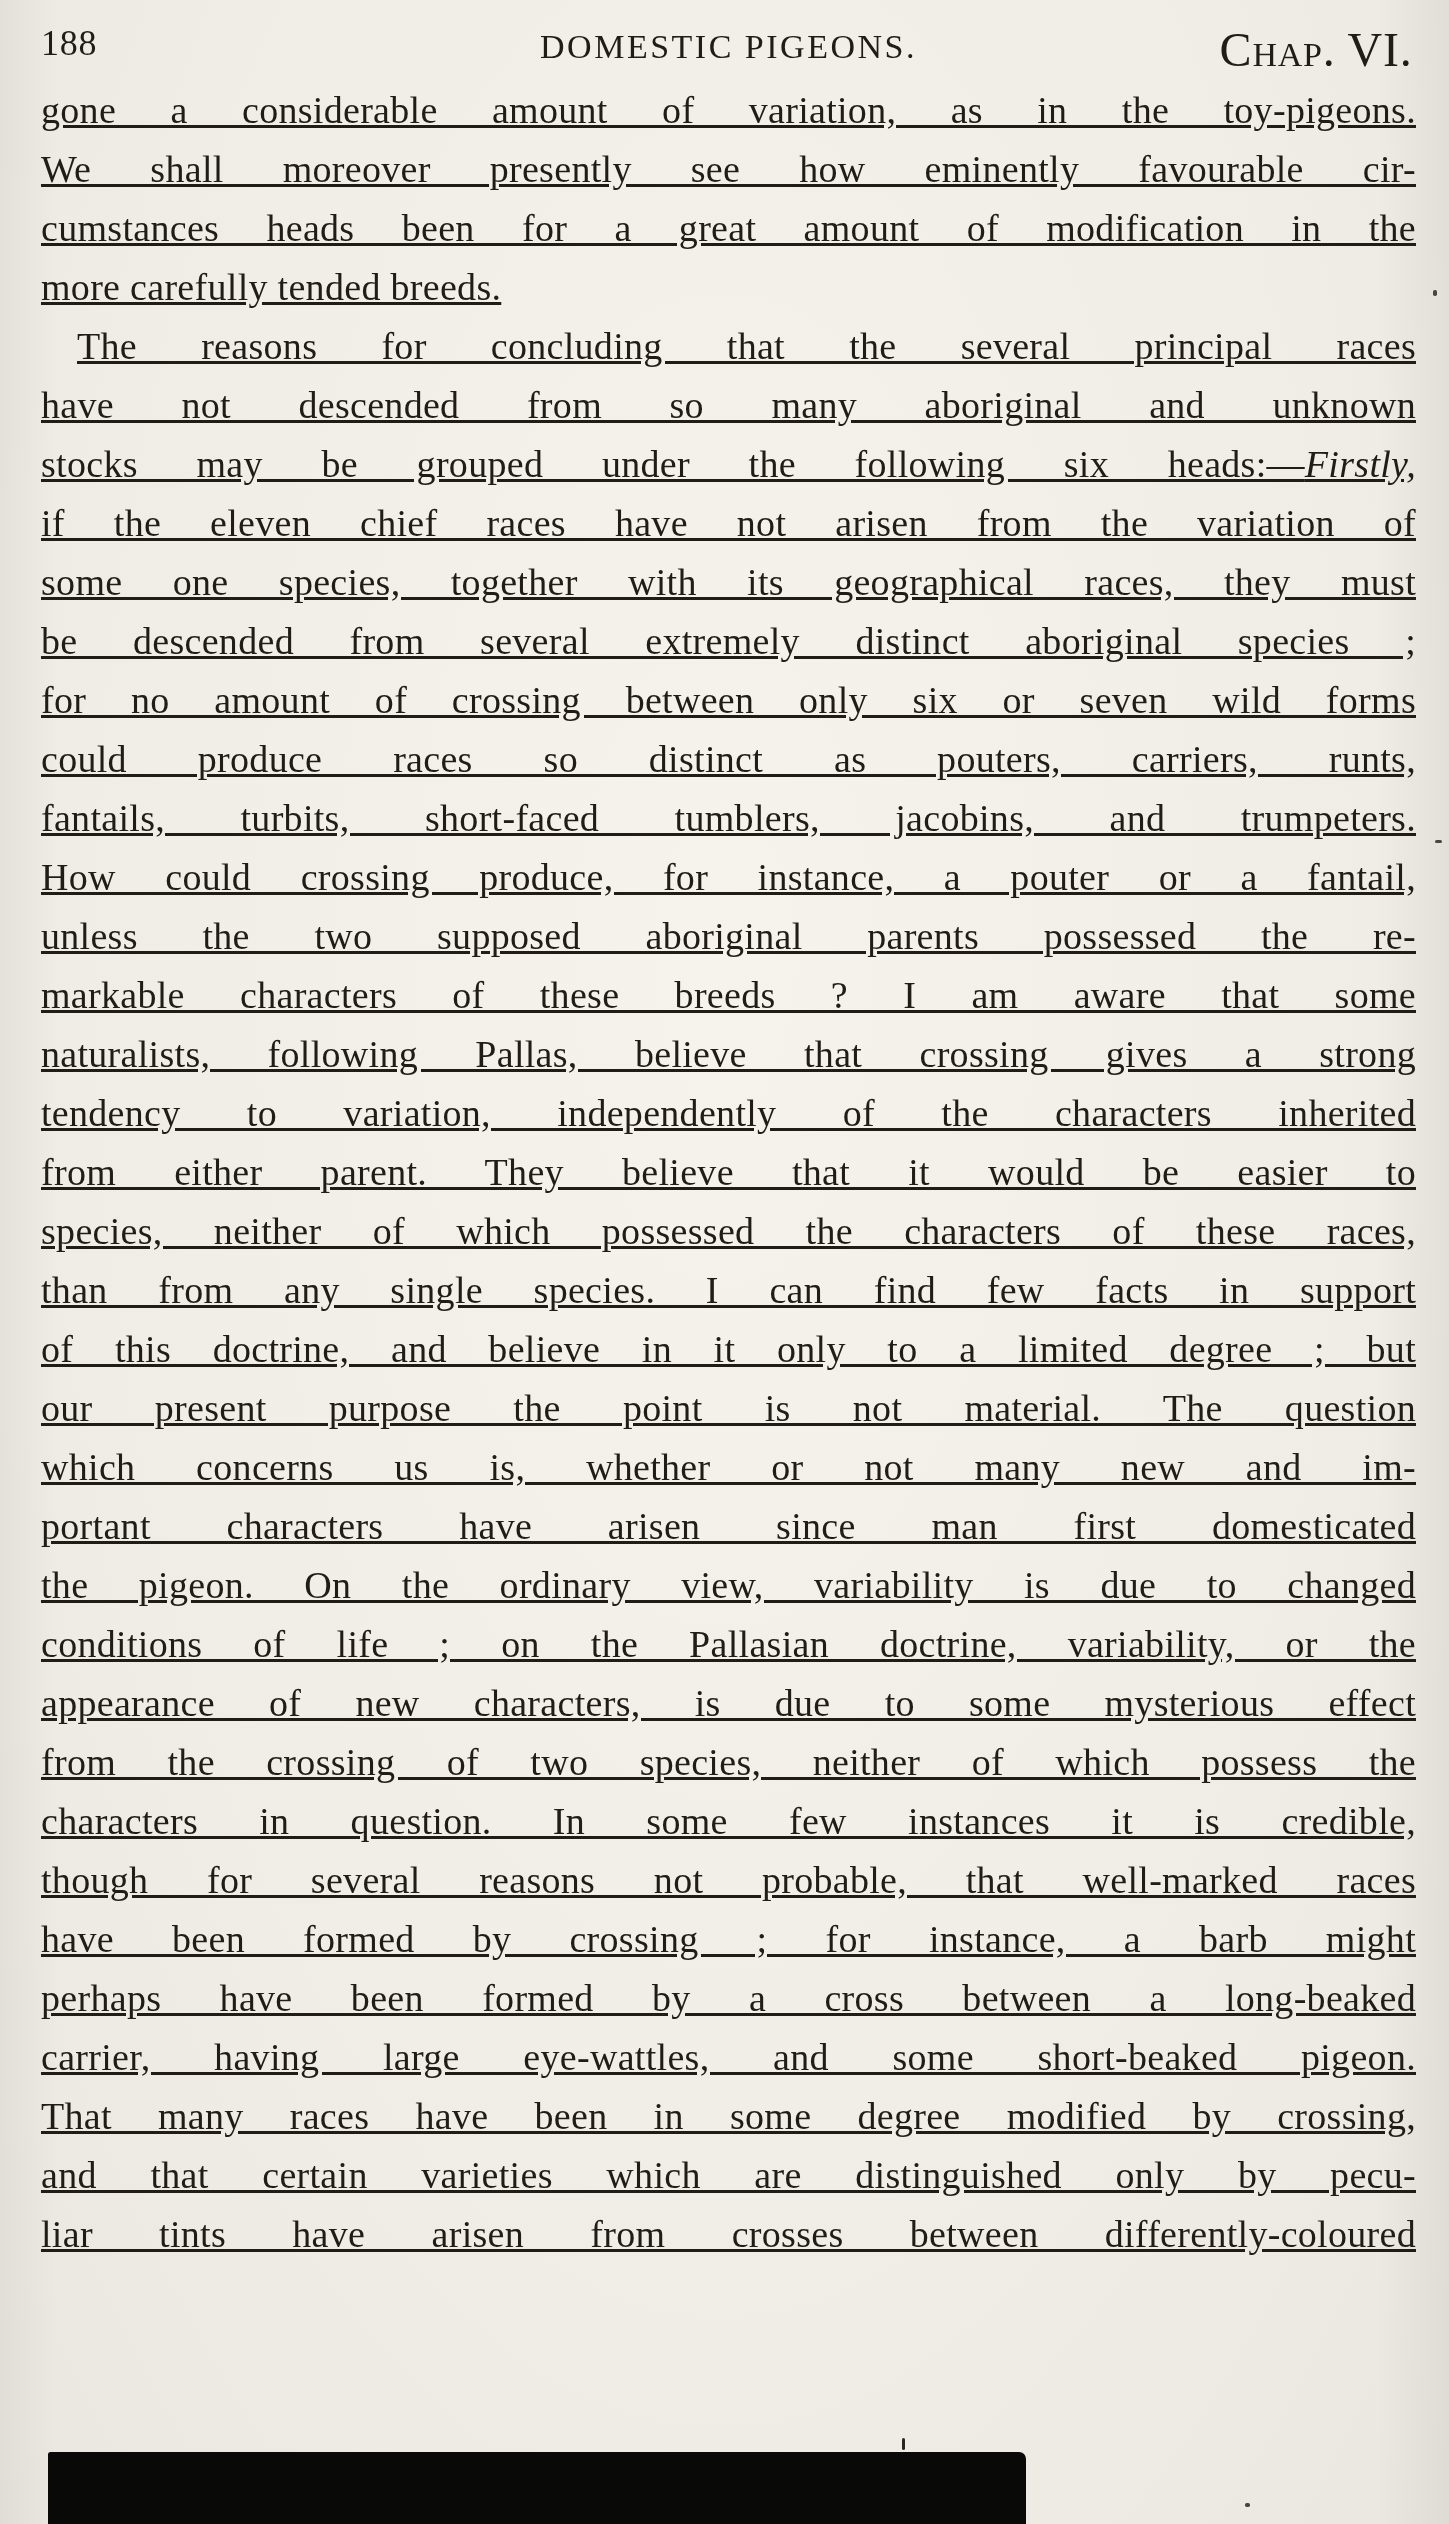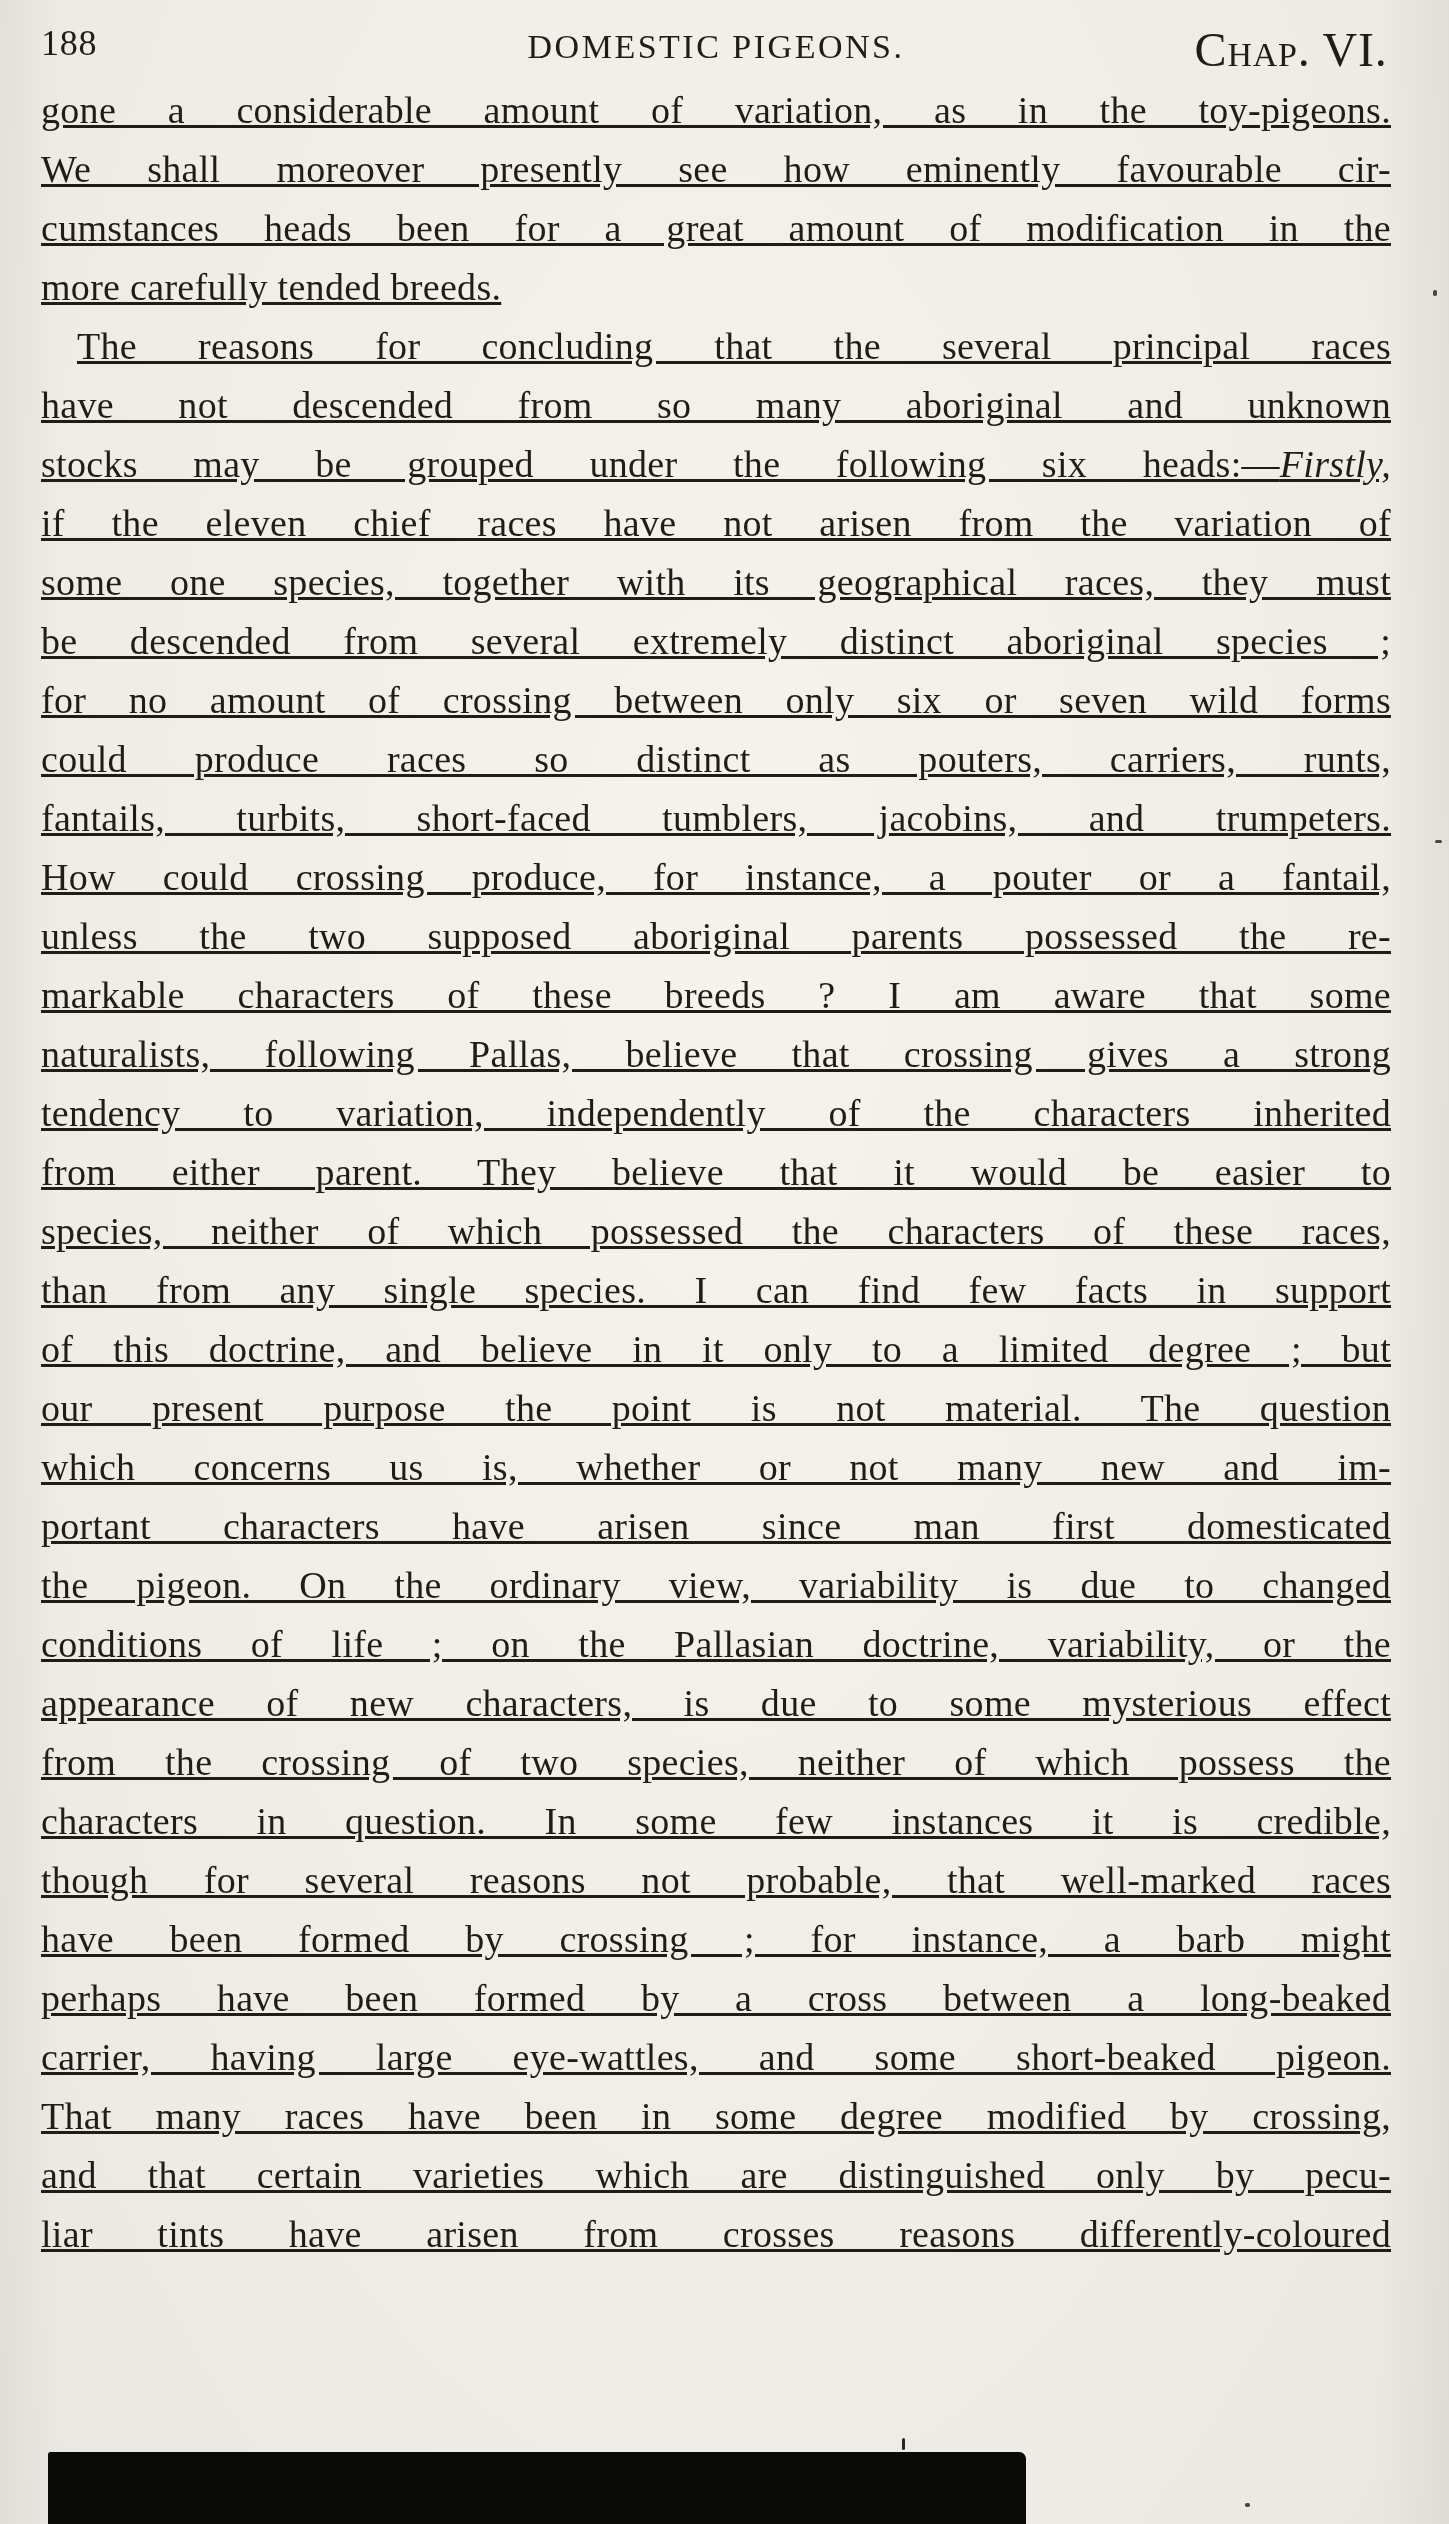--- a/index.html
+++ b/index.html
@@ -14,21 +14,21 @@
     background-color: #f1eee7;
     background-image:
       linear-gradient(90deg, rgba(0,0,0,0.045), rgba(0,0,0,0) 4%, rgba(0,0,0,0) 95%, rgba(0,0,0,0.05)),
       radial-gradient(ellipse at 50% 38%, #f6f3ec 0%, #f0ede6 62%, #eae7e0 100%);
     font-family: "Liberation Serif", "DejaVu Serif", serif;
     color: #201d19;
   }
   .page {
     position: absolute;
     inset: 0;
-    padding: 22px 58px 0 41px;
+    padding: 22px 33px 0 41px;
     box-sizing: border-box;
   }
   .header {
     position: relative;
     height: 49px;
     font-size: 34px;
     margin-bottom: 10.2px;
   }
   .page-number {
     position: absolute;
@@ -144,21 +144,21 @@
       <div class="line"><span>conditions of life ; on the Pallasian doctrine, variability, or the</span></div>
       <div class="line"><span>appearance of new characters, is due to some mysterious effect</span></div>
       <div class="line"><span>from the crossing of two species, neither of which possess the</span></div>
       <div class="line"><span>characters in question.  In some few instances it is credible,</span></div>
       <div class="line"><span>though for several reasons not probable, that well-marked races</span></div>
       <div class="line"><span>have been formed by crossing ; for instance, a barb might</span></div>
       <div class="line"><span>perhaps have been formed by a cross between a long-beaked</span></div>
       <div class="line"><span>carrier, having large eye-wattles, and some short-beaked pigeon.</span></div>
       <div class="line"><span>That many races have been in some degree modified by crossing,</span></div>
       <div class="line"><span>and that certain varieties which are distinguished only by pecu-</span></div>
-      <div class="line"><span>liar tints have arisen from crosses reasons differently-coloured</span></div>
+      <div class="line"><span>liar tints have arisen from crosses between differently-coloured</span></div>
     </div>
 
   <div class="scan-bar"></div>
   <div class="speck speck-a"></div>
   <div class="speck speck-b"></div>
   <div class="speck speck-c"></div>
   <div class="speck speck-d"></div>
 
 </div>
 

